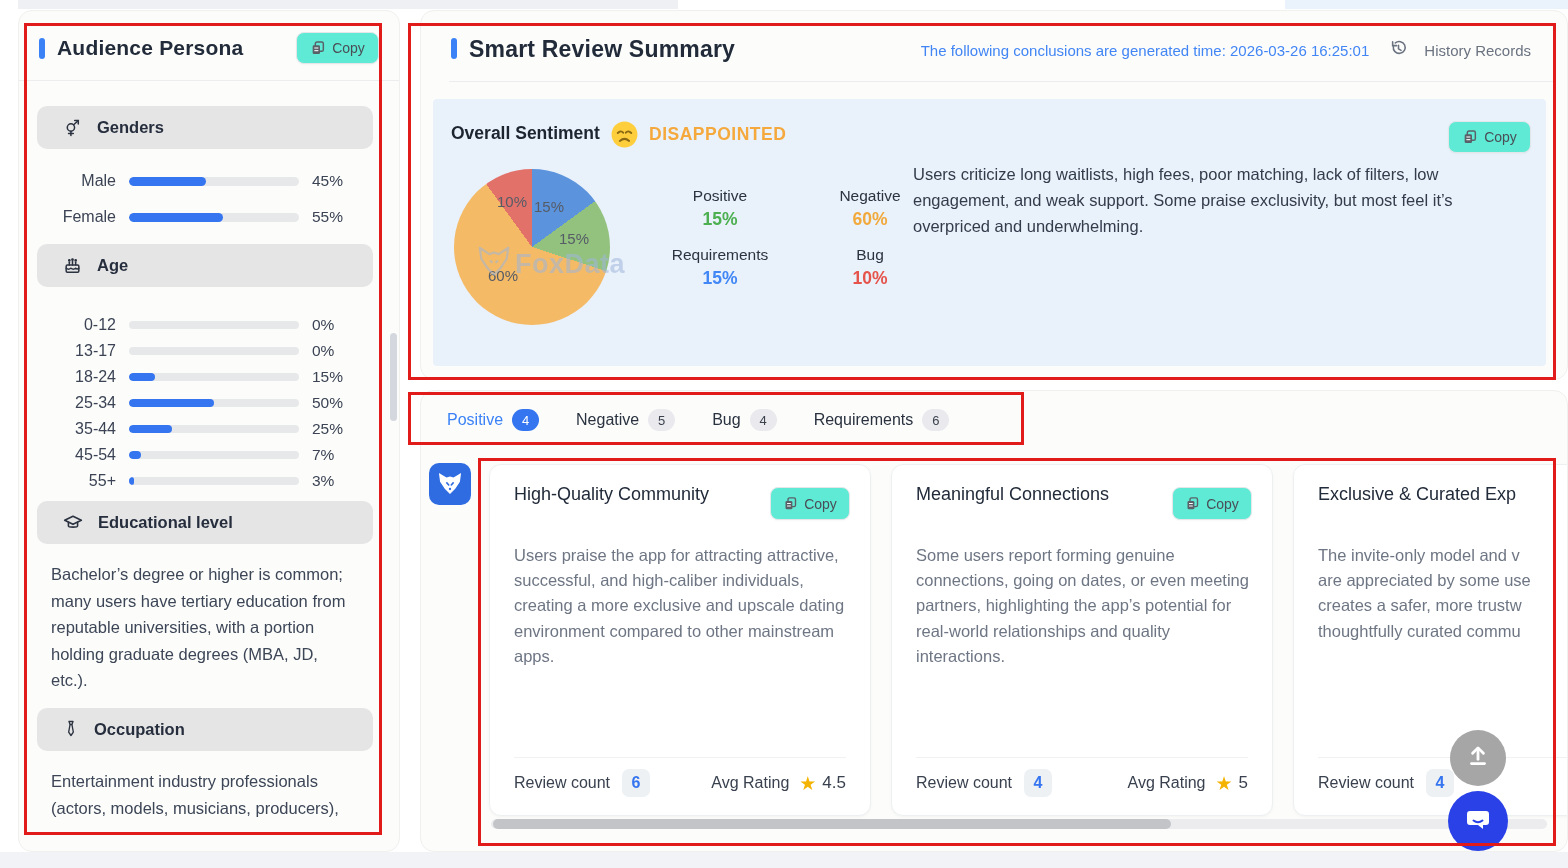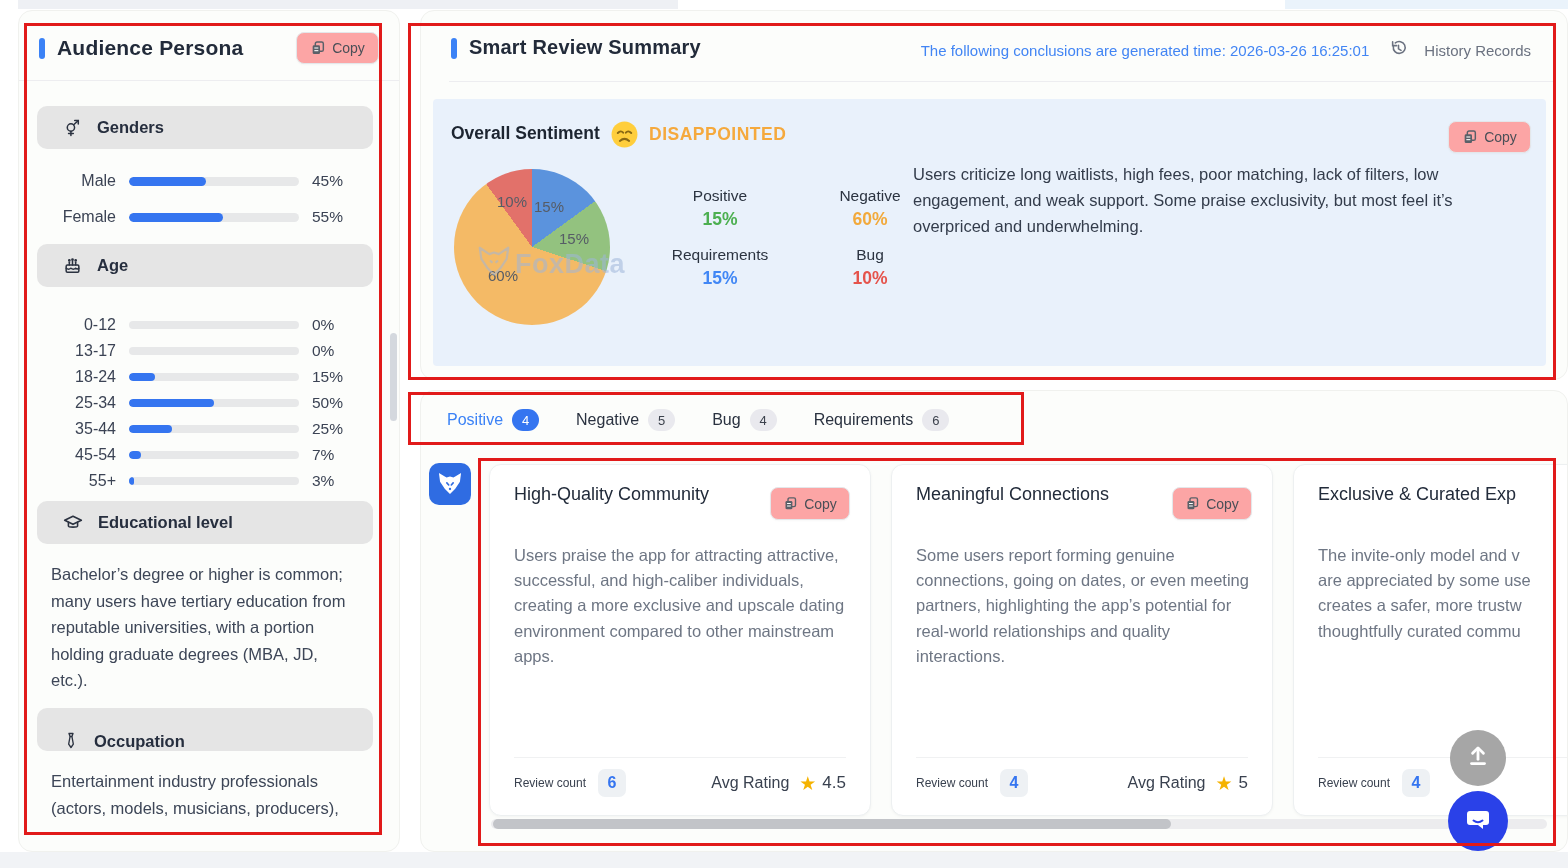--- a/index.html
+++ b/index.html
@@ -13,21 +13,21 @@
   .strip.blue { left:1285px; width:283px; background:#eaf3fb; }
   .bottom-strip { position:absolute; left:0; top:852px; width:1568px; height:16px; background:#f1f3f6; }
 
   
   .panel { position:absolute; background:#fcfdfb; border:1px solid #f0f1ee; border-radius:14px; }
 
   .accent-bar { position:absolute; width:6px; height:21px; background:#3b82f6; border-radius:3px; }
   .panel-title { position:absolute; font-size:21px; font-weight:bold; color:#222b3a; letter-spacing:.2px; }
 
   .copy-btn { position:absolute; display:flex; align-items:center; gap:6px; justify-content:center;
-    background:#fca5a5; border:1px solid #e4e7ea; border-radius:8px; color:#4a4f57; font-size:14px;
+    background:#5eead4; border:1px solid #e4e7ea; border-radius:8px; color:#4a4f57; font-size:14px;
     cursor:pointer; box-shadow:0 1px 2px rgba(0,0,0,.03); }
   .copy-btn svg { display:block; }
 
   .divider { position:absolute; height:1px; background:#ededf0; }
 
   
   .sec-head { position:absolute; left:18px; width:336px; height:43px; background:#e5e5e5; border-radius:10px;
     display:flex; align-items:center; padding-left:26px; gap:15px; }
   .sec-head .lbl { font-size:16.5px; font-weight:bold; color:#262e3e; }
   .sec-head svg { display:block; }
@@ -75,21 +75,21 @@
   
   .fox-chip { position:absolute; left:8px; top:72px; width:42px; height:42px; background:#2f6ce2; border-radius:10px;
     display:flex; align-items:center; justify-content:center; }
   .card { position:absolute; top:73px; width:382px; height:352px; background:#ffffff; border:1px solid #edf0f1;
     border-radius:12px; box-shadow:0 1px 3px rgba(0,0,0,.04); }
   .card .c-title { position:absolute; left:24px; top:19px; font-size:18px; font-weight:normal; color:#222b3a; }
   .card .c-body { position:absolute; left:24px; top:78px; width:334px; font-size:16.5px; line-height:25.2px; color:#6e7684; }
   .card .c-line { white-space:nowrap; overflow:hidden; }
   .card .c-div { position:absolute; left:24px; right:24px; top:292px; height:1px; background:#f0f1f2; }
   .card .c-foot { position:absolute; left:24px; right:24px; top:302px; height:32px; display:flex; align-items:center; }
-  .rc-lbl { font-size:12px; color:#39414f; }
+  .rc-lbl { font-size:16px; color:#39414f; }
   .rc-badge { margin-left:12px; width:28px; height:28px; border-radius:7px; background:#eef1f4; color:#3575f0;
     font-size:16px; font-weight:bold; display:flex; align-items:center; justify-content:center; }
   .ar-lbl { margin-left:auto; font-size:16px; color:#39414f; }
   .star { margin-left:10px; color:#f5b301; font-size:19px; line-height:1; }
   .ar-val { margin-left:6px; font-size:17px; color:#39414f; }
 
   .hscroll { position:absolute; left:70px; top:428px; width:1056px; height:10px; background:#ececee; border-radius:5px; }
   .hscroll .thumb { position:absolute; left:2px; top:0; width:678px; height:10px; background:#c2c4c8; border-radius:5px; }
   .vscroll-thumb { position:absolute; left:390px; top:333px; width:7px; height:88px; background:#d4d8de; border-radius:4px; }
 
@@ -222,37 +222,37 @@
       <span>
           <svg width="20" height="20" viewBox="0 0 24 24" fill="none" stroke="#2b3240" stroke-width="1.9" stroke-linejoin="round" stroke-linecap="round">
             <path d="M12 4 L22 8.8 L12 13.6 L2 8.8 Z"></path>
             <path d="M6.5 11.2 V15.6 C6.5 17.4 17.5 17.4 17.5 15.6 V11.2"></path>
           </svg>
         </span>
       <span class="lbl">Educational level</span>
     </div>
     <div class="para" style="top:550px;">Bachelor’s degree or higher is common; many users have tertiary education from reputable universities, with a portion holding graduate degrees (MBA, JD, etc.).</div>
 
-    <div class="sec-head" style="top:697px;align-items:flex-end;">
+    <div class="sec-head" style="top:697px;">
       <span>
           <svg width="16" height="19" viewBox="0 0 24 28" fill="none" stroke="#2b3240" stroke-width="2" stroke-linejoin="round">
             <path d="M9 2 H15 L13.4 6.5 H10.6 Z"></path>
             <path d="M10.6 6.5 L8.5 18 L12 23 L15.5 18 L13.4 6.5"></path>
           </svg>
         </span>
       <span class="lbl">Occupation</span>
     </div>
     <div class="para" style="top:757px;">Entertainment industry professionals (actors, models, musicians, producers),</div>
   </div>
 
   <div class="vscroll-thumb"></div>
 
   <div class="panel" style="left:420px; top:10px; width:1148px; height:370px;">
     <span class="accent-bar" style="left:30px; top:27px;"></span>
-    <div class="panel-title" style="left:48px; top:25px; font-size:20px;">Smart Review Summary</div>
+    <div class="panel-title" style="left:48px; top:25px; font-size:23px;">Smart Review Summary</div>
 
     <div class="meta-row" style="top:28px; right:36px;">
       <span class="meta-note">The following conclusions are generated time: 2026-03-26 16:25:01</span>
       <span style="margin-left:8px;"><svg width="19" height="19" viewBox="0 0 24 24" fill="none" stroke="#6b7280" stroke-width="2" stroke-linecap="round">
             <path d="M5.5 9.5 A 7.5 7.5 0 1 0 8 5"></path>
             <polyline points="4.6,3.4 4.6,8.4 9.6,8.4"></polyline>
             <polyline points="12,8 12,12.5 15.2,14.3"></polyline>
           </svg></span>
       <span class="meta-history">History Records</span>
     </div>

